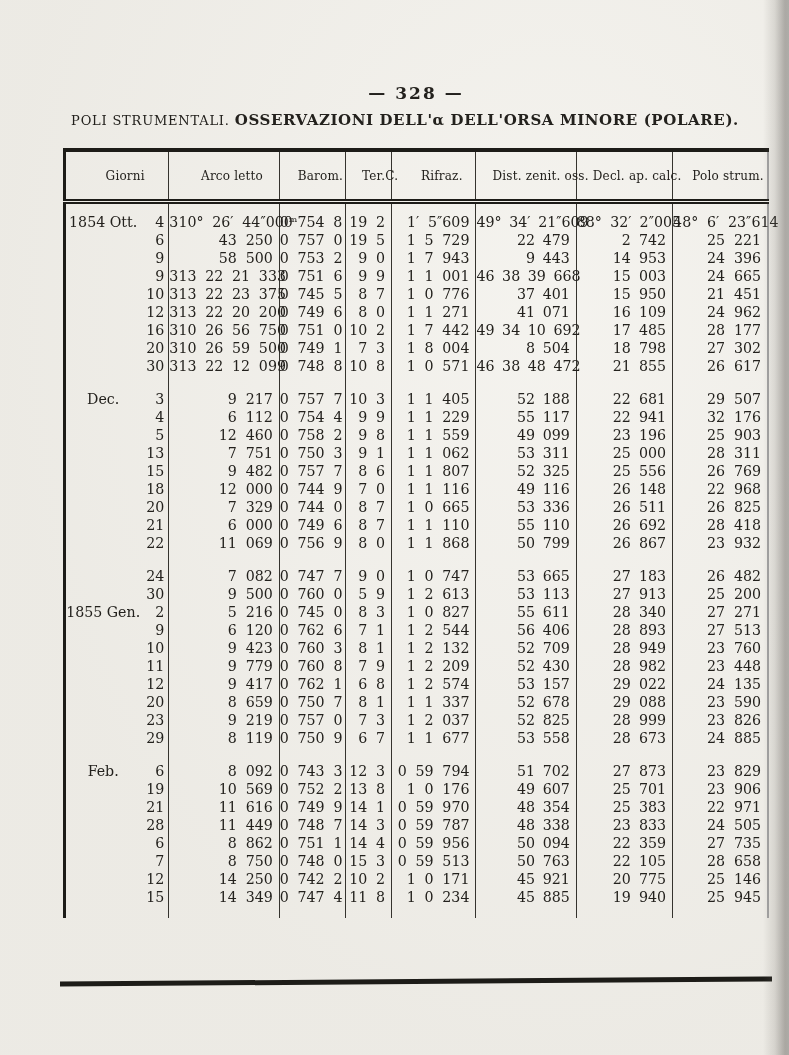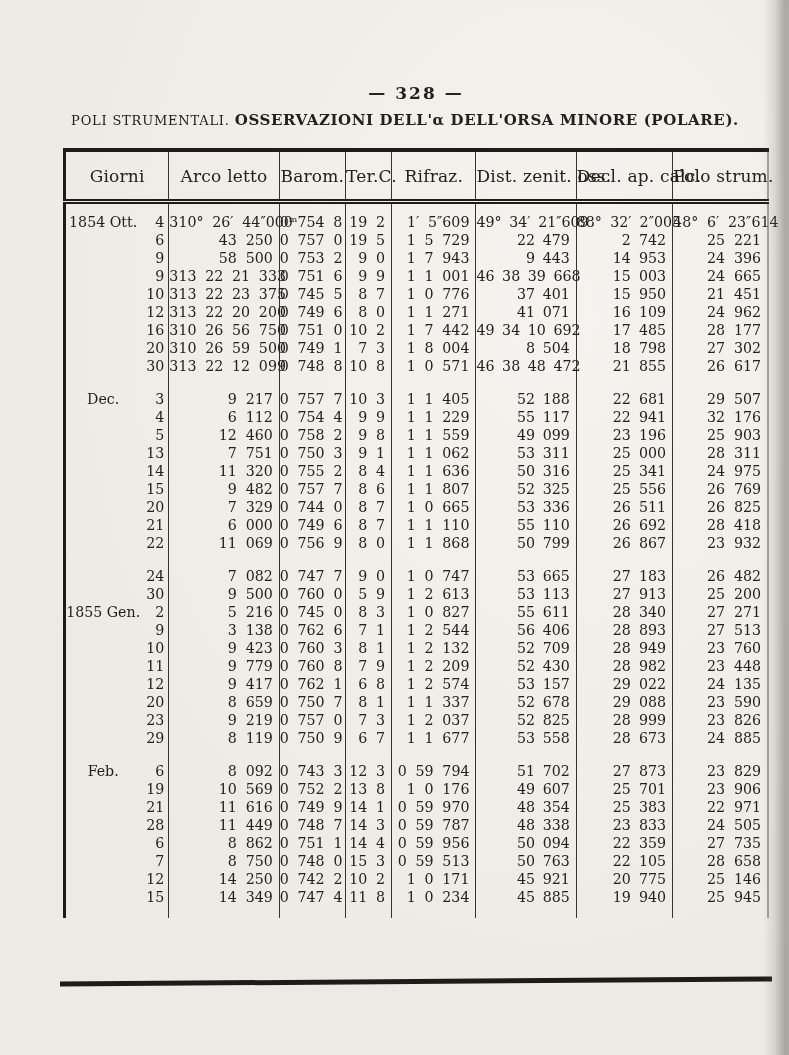--- a/index.html
+++ b/index.html
@@ -42,23 +42,24 @@
     border-left:1px solid #35332e;
     padding:0;margin:0;
     font-weight:normal;
     overflow:visible;white-space:nowrap;
   }
   table.obs th:first-child, table.obs td:first-child{border-left:3px solid #1d1c18;}
   table.obs th:last-child, table.obs td:last-child{border-right:2px solid #a3a3a3;}
   table.obs thead th{
     height:47px;
     border-bottom:5px double #1d1c18;
-    font-size:17px;
+    font-size:12px;
     text-align:center;vertical-align:middle;
     letter-spacing:0.2px;
+    padding-left:16px;
   }
   table.obs tbody td{
     height:18px;
     font-size:14.2px;
     line-height:18px;
     text-align:right;
     padding-right:6px;
     word-spacing:0.30em;
   }
   table.obs tbody td.c-giorni{padding-right:4px;}
@@ -324,50 +325,50 @@
           <td class="c-ter">9 1</td>
           <td class="c-rifraz">1 1 062</td>
           <td class="c-dist">53 311</td>
           <td class="c-decl">25 000</td>
           <td class="c-polo">28 311</td>
         </tr>
         <tr>
           <td class="c-giorni">
             <span class="g-wrap">
               <span class="g-month"></span>
-              <span class="g-day">14</span>
-            </span>
-          </td>
-          <td class="c-arco">11 320</td>
-          <td class="c-barom">0 755 2</td>
-          <td class="c-ter">8 4</td>
-          <td class="c-rifraz">1 1 636</td>
-          <td class="c-dist">50 316</td>
-          <td class="c-decl">25 341</td>
-          <td class="c-polo">24 975</td>
-        </tr>
-        <tr>
-          <td class="c-giorni">
-            <span class="g-wrap">
-              <span class="g-month"></span>
               <span class="g-day">15</span>
             </span>
           </td>
           <td class="c-arco">9 482</td>
           <td class="c-barom">0 757 7</td>
           <td class="c-ter">8 6</td>
           <td class="c-rifraz">1 1 807</td>
           <td class="c-dist">52 325</td>
           <td class="c-decl">25 556</td>
           <td class="c-polo">26 769</td>
         </tr>
         <tr>
           <td class="c-giorni">
             <span class="g-wrap">
               <span class="g-month"></span>
+              <span class="g-day">18</span>
+            </span>
+          </td>
+          <td class="c-arco">12 000</td>
+          <td class="c-barom">0 744 9</td>
+          <td class="c-ter">7 0</td>
+          <td class="c-rifraz">1 1 116</td>
+          <td class="c-dist">49 116</td>
+          <td class="c-decl">26 148</td>
+          <td class="c-polo">22 968</td>
+        </tr>
+        <tr>
+          <td class="c-giorni">
+            <span class="g-wrap">
+              <span class="g-month"></span>
               <span class="g-day">20</span>
             </span>
           </td>
           <td class="c-arco">7 329</td>
           <td class="c-barom">0 744 0</td>
           <td class="c-ter">8 7</td>
           <td class="c-rifraz">1 0 665</td>
           <td class="c-dist">53 336</td>
           <td class="c-decl">26 511</td>
           <td class="c-polo">26 825</td>
@@ -457,21 +458,21 @@
           <td class="c-decl">28 340</td>
           <td class="c-polo">27 271</td>
         </tr>
         <tr>
           <td class="c-giorni">
             <span class="g-wrap">
               <span class="g-month"></span>
               <span class="g-day">9</span>
             </span>
           </td>
-          <td class="c-arco">3 138</td>
+          <td class="c-arco">6 120</td>
           <td class="c-barom">0 762 6</td>
           <td class="c-ter">7 1</td>
           <td class="c-rifraz">1 2 544</td>
           <td class="c-dist">56 406</td>
           <td class="c-decl">28 893</td>
           <td class="c-polo">27 513</td>
         </tr>
         <tr>
           <td class="c-giorni">
             <span class="g-wrap">

